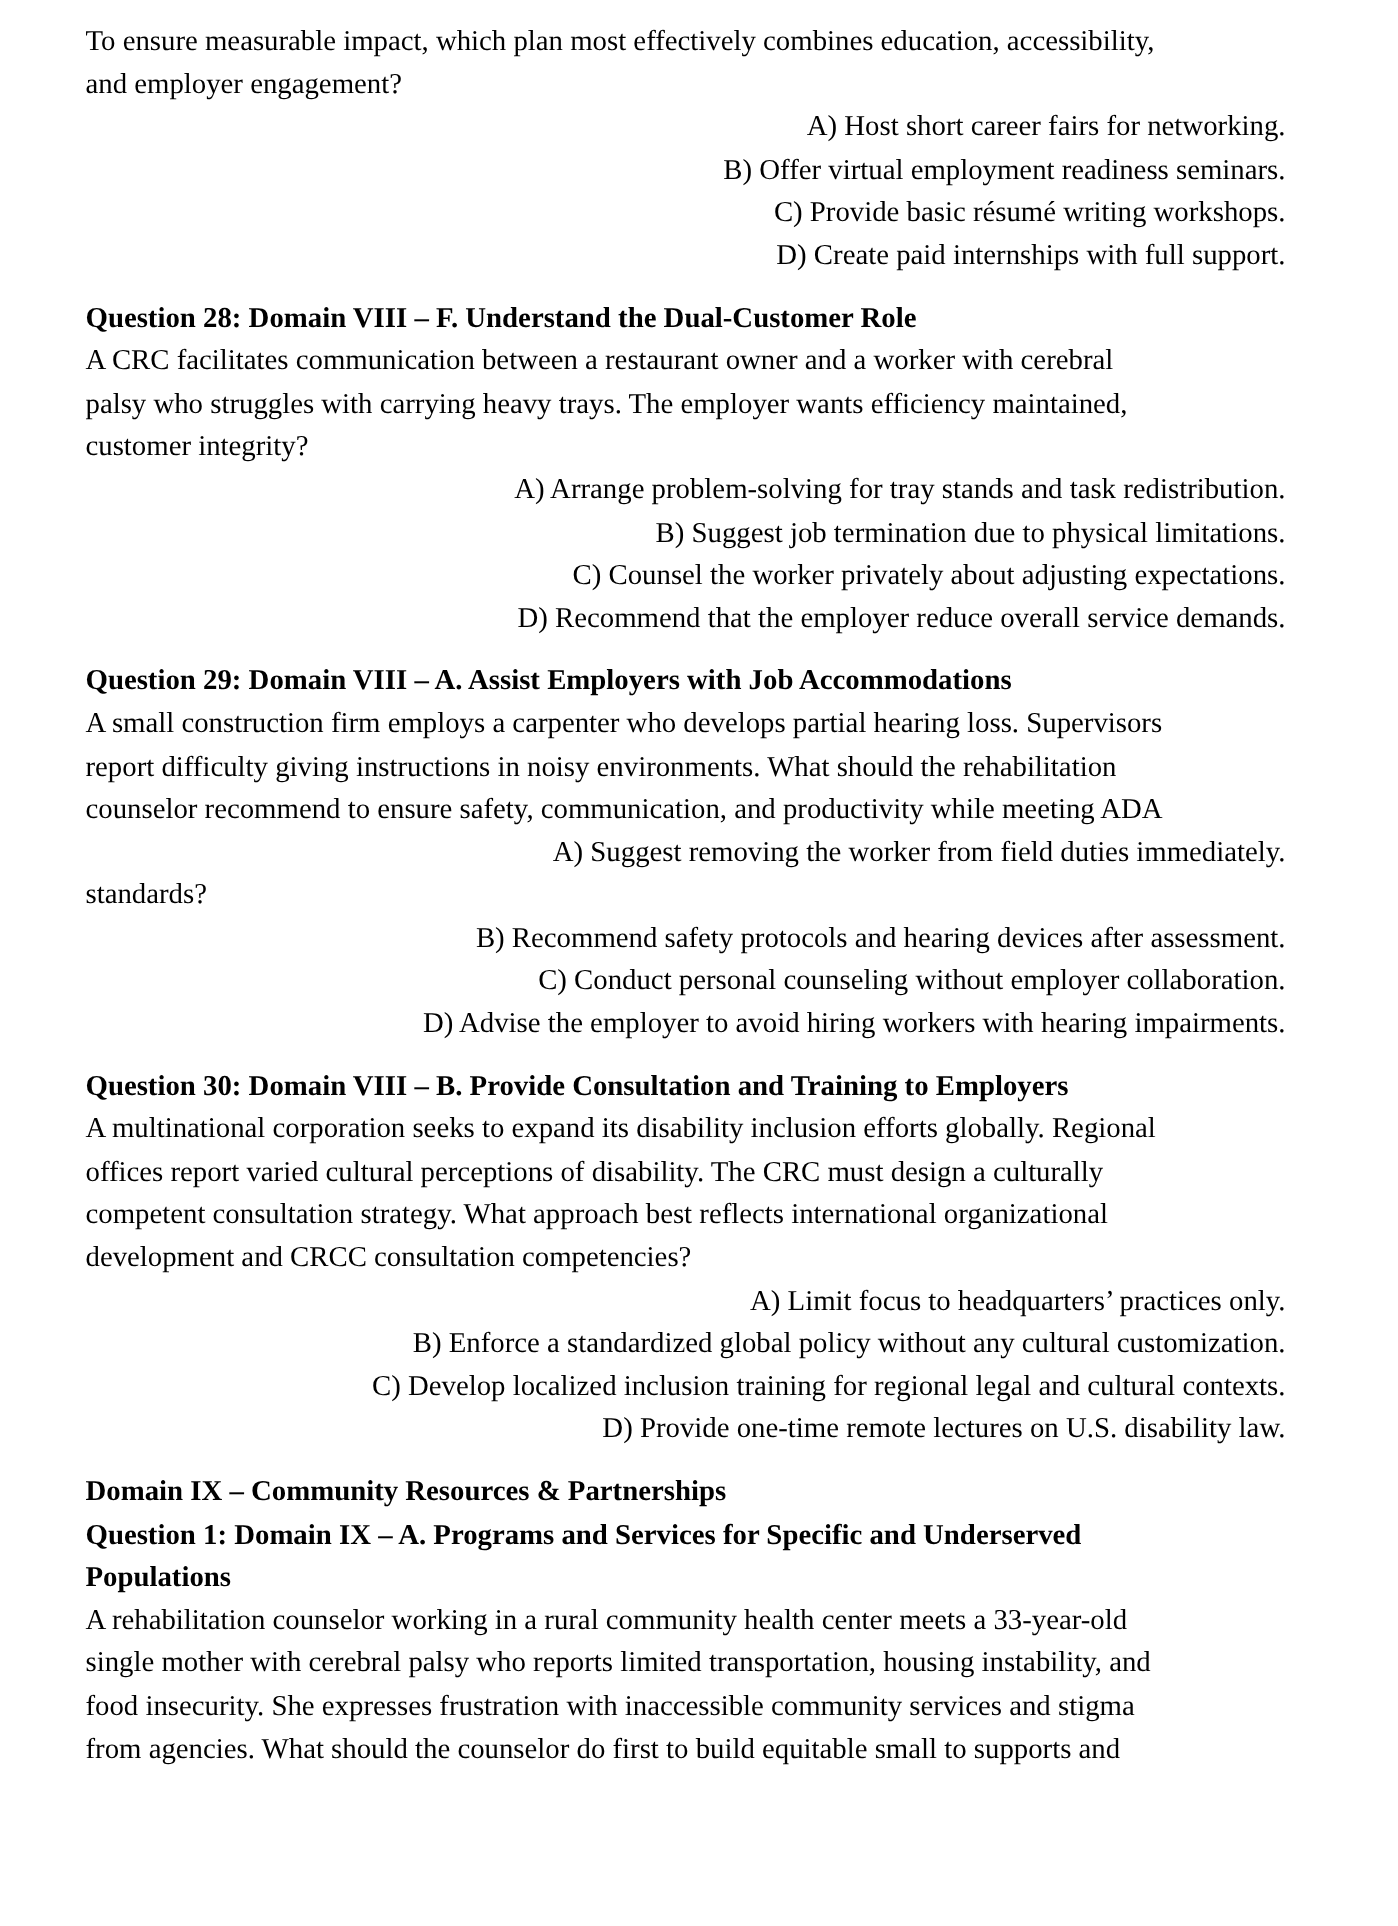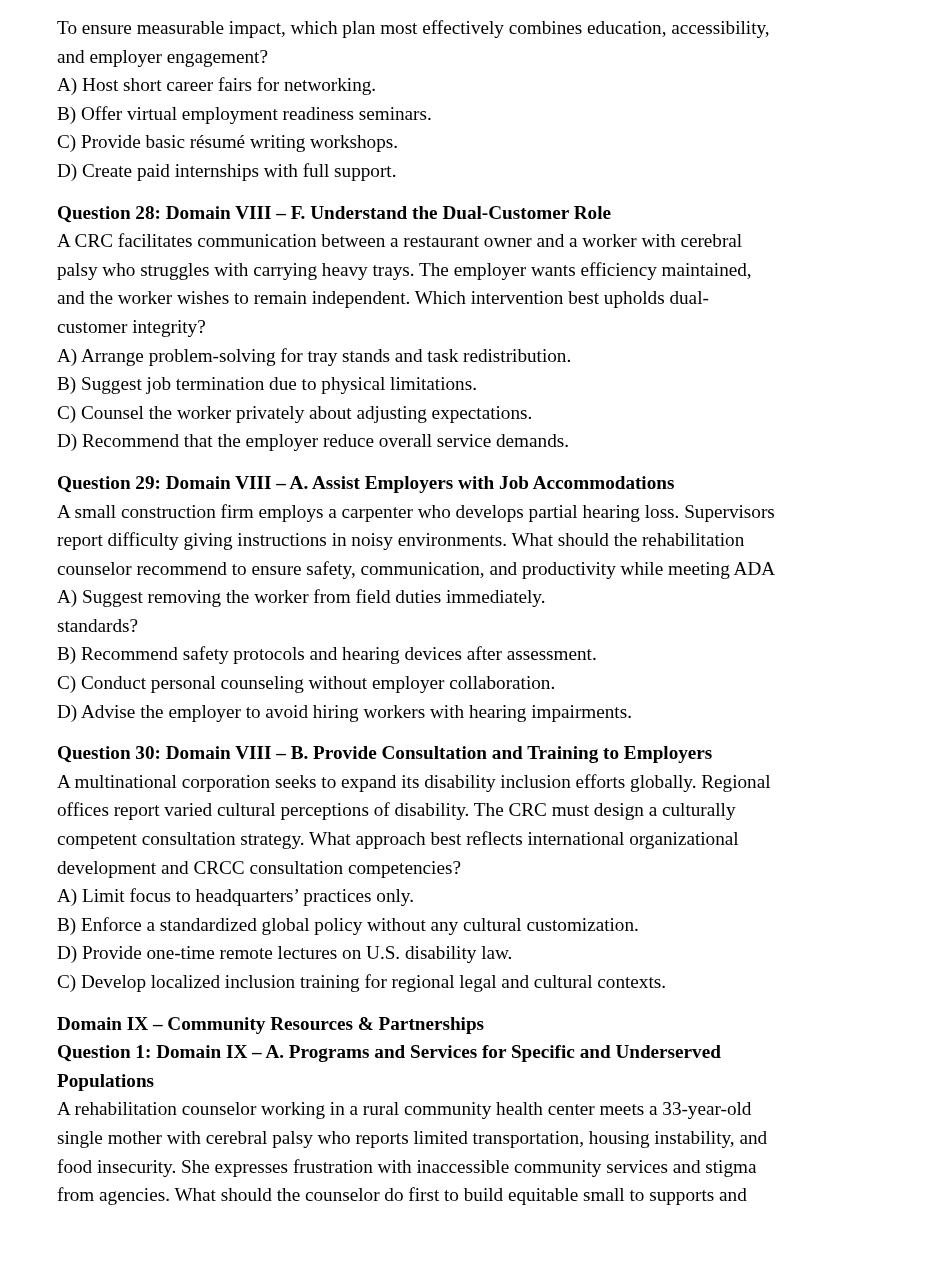--- a/index.html
+++ b/index.html
@@ -39,40 +39,40 @@
     word-spacing: 0;
   }
   .heading {
     font-weight: bold;
   }
   .body-line {
     font-weight: normal;
   }
   .choice {
     font-weight: normal;
+    text-align: right;
   }
 </style>
 </head>
 <body>
 
 <div class="page" style="background: rgb(255, 255, 255); color: rgb(0, 0, 0);">
   <div id="content">
       <div class="block">
         <div class="line body-line">To ensure measurable impact, which plan most effectively combines education, accessibility,</div>
         <div class="line body-line">and employer engagement?</div>
         <div class="line choice">A) Host short career fairs for networking.</div>
         <div class="line choice">B) Offer virtual employment readiness seminars.</div>
         <div class="line choice">C) Provide basic résumé writing workshops.</div>
         <div class="line choice">D) Create paid internships with full support.</div>
       </div>
       <div class="block">
         <div class="line heading">Question 28: Domain VIII – F. Understand the Dual-Customer Role</div>
         <div class="line body-line">A CRC facilitates communication between a restaurant owner and a worker with cerebral</div>
         <div class="line body-line">palsy who struggles with carrying heavy trays. The employer wants efficiency maintained,</div>
-        <div class="line body-line">and the worker wishes to remain independent. Which intervention best upholds dual-</div>
         <div class="line body-line">customer integrity?</div>
         <div class="line choice">A) Arrange problem-solving for tray stands and task redistribution.</div>
         <div class="line choice">B) Suggest job termination due to physical limitations.</div>
         <div class="line choice">C) Counsel the worker privately about adjusting expectations.</div>
         <div class="line choice">D) Recommend that the employer reduce overall service demands.</div>
       </div>
       <div class="block">
         <div class="line heading">Question 29: Domain VIII – A. Assist Employers with Job Accommodations</div>
         <div class="line body-line">A small construction firm employs a carpenter who develops partial hearing loss. Supervisors</div>
         <div class="line body-line">report difficulty giving instructions in noisy environments. What should the rehabilitation</div>
@@ -84,22 +84,22 @@
         <div class="line choice">D) Advise the employer to avoid hiring workers with hearing impairments.</div>
       </div>
       <div class="block">
         <div class="line heading">Question 30: Domain VIII – B. Provide Consultation and Training to Employers</div>
         <div class="line body-line">A multinational corporation seeks to expand its disability inclusion efforts globally. Regional</div>
         <div class="line body-line">offices report varied cultural perceptions of disability. The CRC must design a culturally</div>
         <div class="line body-line">competent consultation strategy. What approach best reflects international organizational</div>
         <div class="line body-line">development and CRCC consultation competencies?</div>
         <div class="line choice">A) Limit focus to headquarters’ practices only.</div>
         <div class="line choice">B) Enforce a standardized global policy without any cultural customization.</div>
+        <div class="line choice">C) Develop localized inclusion training for regional legal and cultural contexts.</div>
         <div class="line choice">D) Provide one-time remote lectures on U.S. disability law.</div>
-        <div class="line choice">C) Develop localized inclusion training for regional legal and cultural contexts.</div>
       </div>
       <div class="block">
         <div class="line heading">Domain IX – Community Resources &amp; Partnerships</div>
         <div class="line heading">Question 1: Domain IX – A. Programs and Services for Specific and Underserved</div>
         <div class="line heading">Populations</div>
         <div class="line body-line">A rehabilitation counselor working in a rural community health center meets a 33-year-old</div>
         <div class="line body-line">single mother with cerebral palsy who reports limited transportation, housing instability, and</div>
         <div class="line body-line">food insecurity. She expresses frustration with inaccessible community services and stigma</div>
         <div class="line body-line">from agencies. What should the counselor do first to build equitable small to supports and</div>
       </div>

